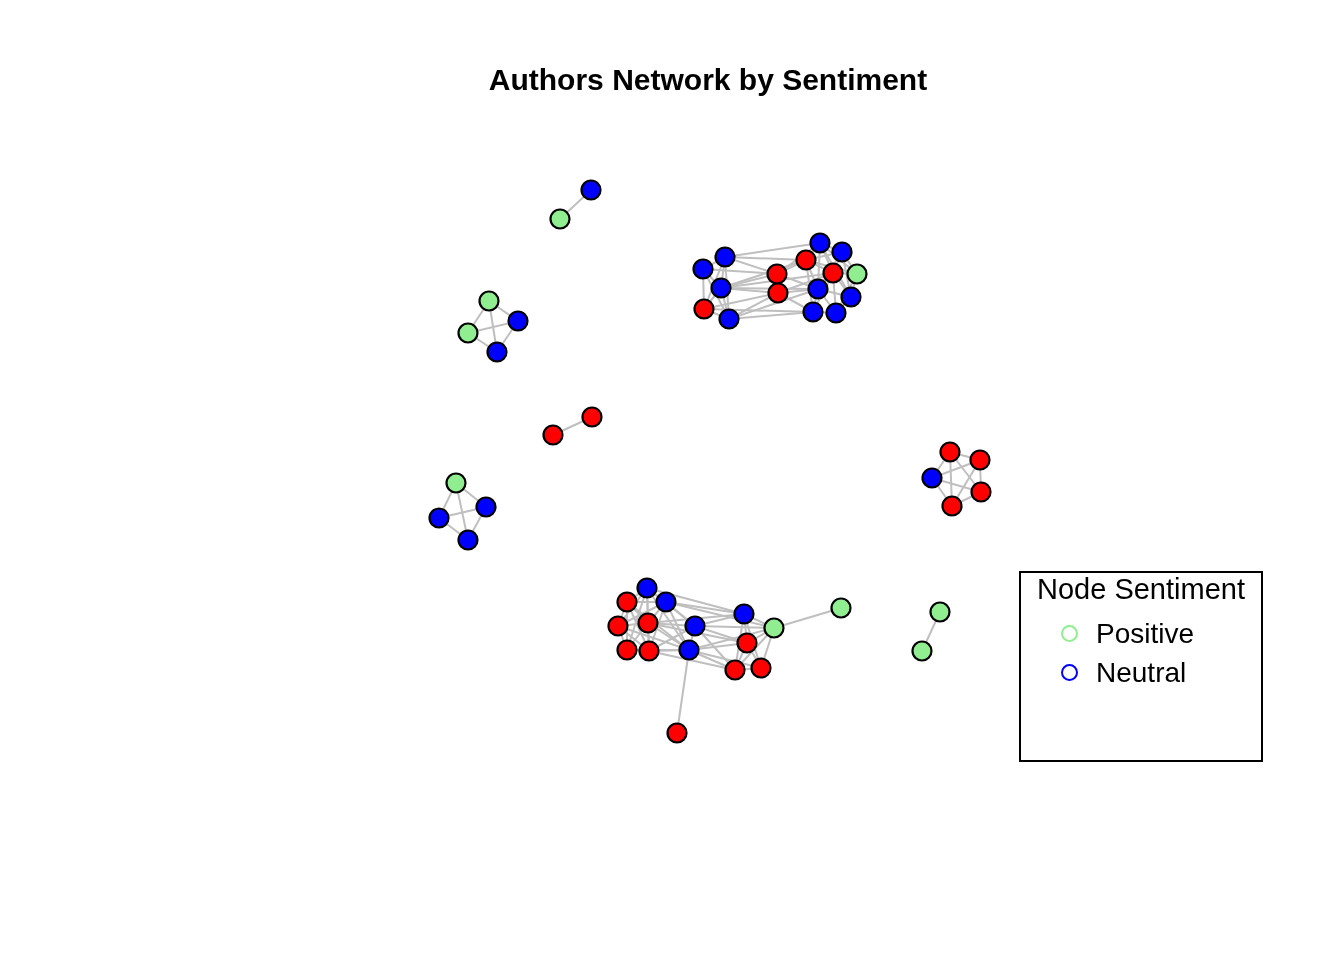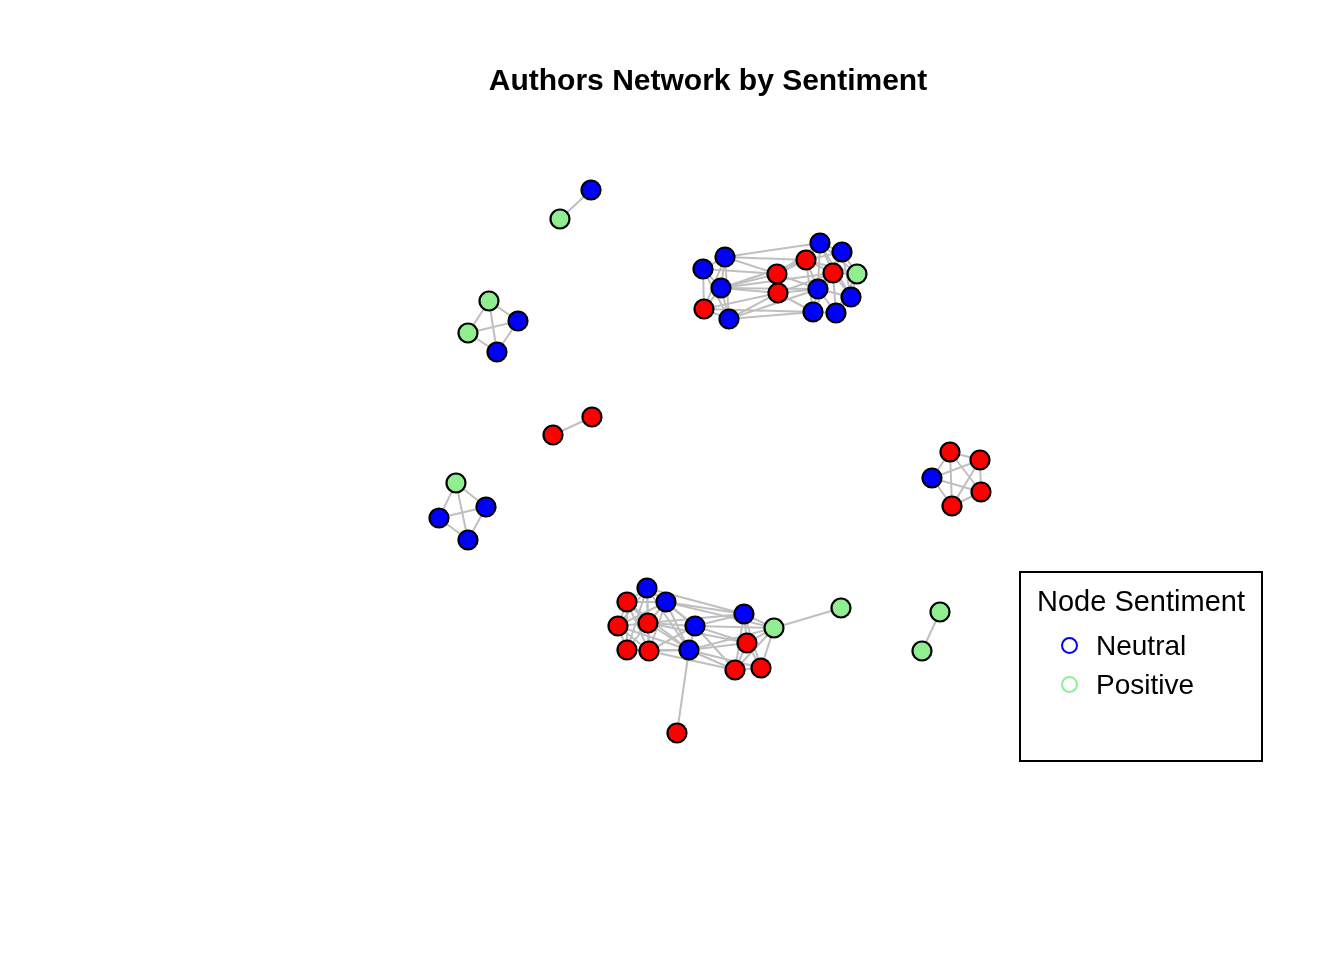--- a/index.html
+++ b/index.html
@@ -30,21 +30,21 @@
     position: absolute;
     left: 1019px;
     top: 571px;
     width: 244px;
     height: 191px;
     box-sizing: border-box;
     border: 2px solid #000000;
     background: #ffffff;
   }
   .legend-title {
-    margin-top: 12px;
+    margin-top: 0;
     text-align: center;
     font-size: 29px;
     color: #000000;
     white-space: nowrap;
   }
   .legend-items {
     margin-top: 8px;
   }
   .legend-item {
     display: flex;
@@ -267,23 +267,23 @@
       <circle cx="940" cy="612" r="9.5" fill="#90EE90" stroke="#000000" stroke-width="2.2"></circle>
       <circle cx="922" cy="651" r="9.5" fill="#90EE90" stroke="#000000" stroke-width="2.2"></circle>
     </svg>
 
   <div class="chart-title">Authors Network by Sentiment</div>
 
   <div class="legend">
     <div class="legend-title">Node Sentiment</div>
     <div class="legend-items">
       <div class="legend-item">
+        <span class="legend-swatch" style="border-color: rgb(144, 238, 144);"></span>
+        <span class="legend-label">Positive</span>
+      </div>
+      <div class="legend-item">
         <span class="legend-swatch" style="border-color: rgb(0, 0, 255);"></span>
         <span class="legend-label">Neutral</span>
       </div>
-      <div class="legend-item">
-        <span class="legend-swatch" style="border-color: rgb(144, 238, 144);"></span>
-        <span class="legend-label">Positive</span>
-      </div>
     </div>
   </div>
 
 </div>
 
 </body></html>

